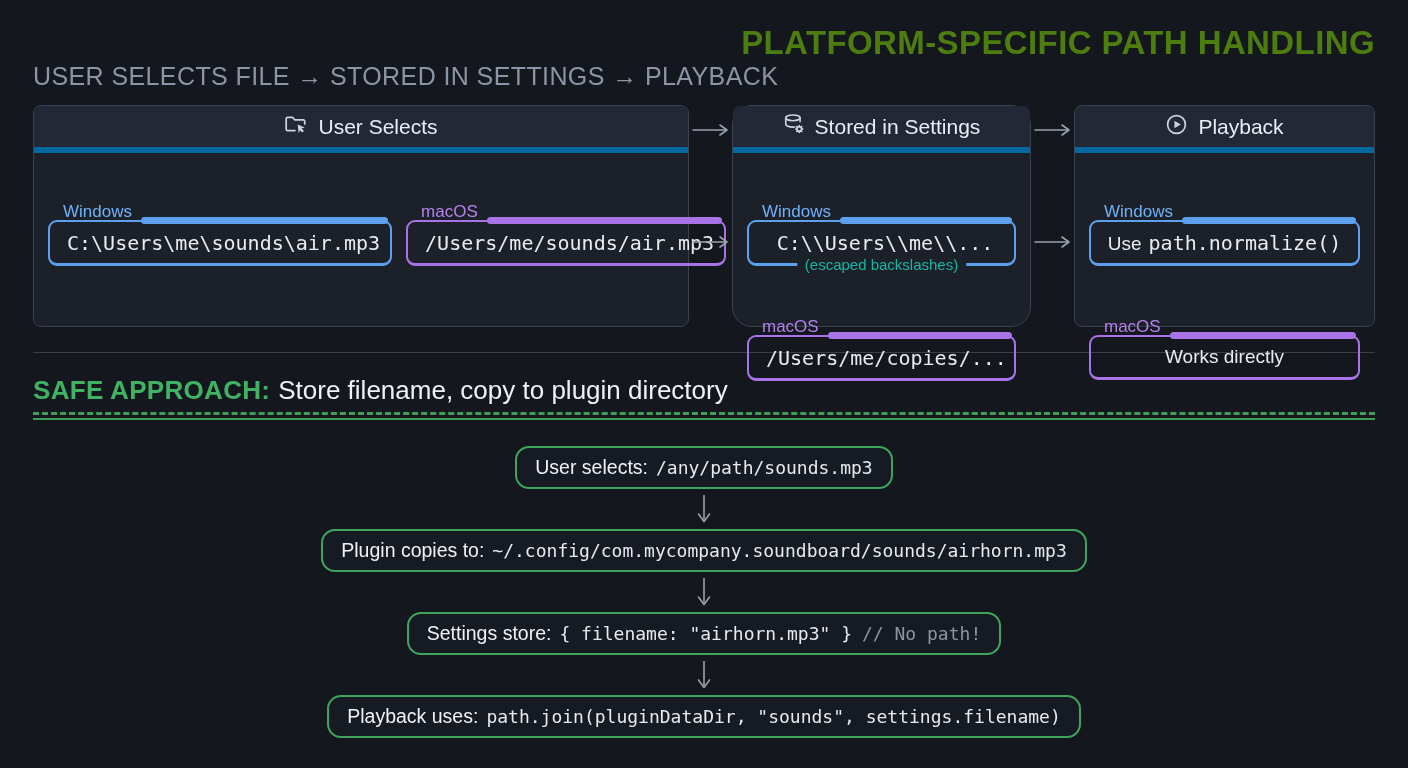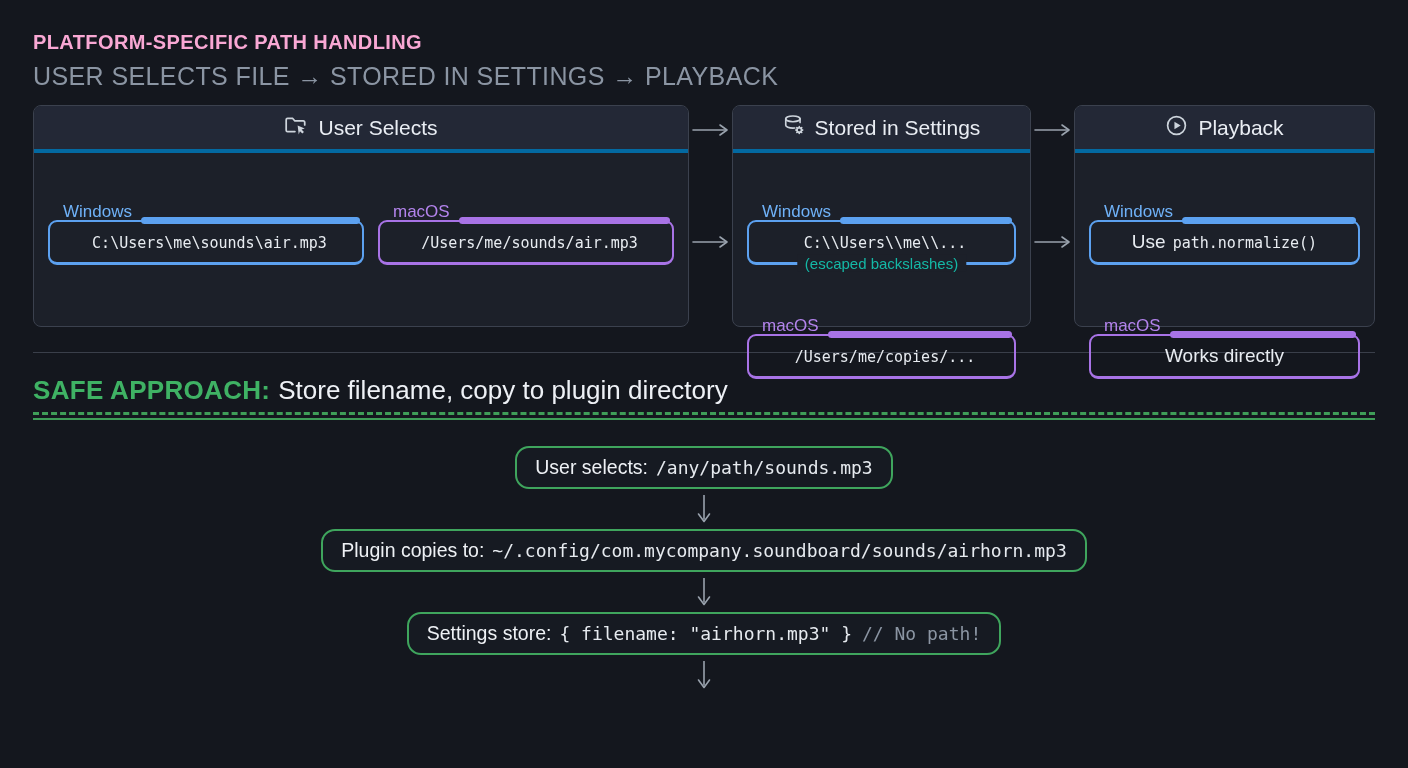--- a/index.html
+++ b/index.html
@@ -4,34 +4,34 @@
 <style>
   * { margin:0; padding:0; box-sizing:border-box; }
   html,body { background:#14171e; }
   .canvas {
     position:relative; width:1408px; height:768px; background:#14171e;
     font-family:"Liberation Sans", sans-serif; color:#e9edf3;
     padding:26px 33px; overflow:hidden;
   }
 
   
-  .title { font-size:20px; font-weight:bold; letter-spacing:.4px; color:#f9a8d4; line-height:33px; }
+  .title { font-size:33px; font-weight:bold; letter-spacing:.4px; color:#4d7c0f; line-height:33px;text-align:right; }
   .subtitle { font-size:25px; color:#8b95a3; letter-spacing:.4px; line-height:30px; margin-top:2px; }
 
   
   .cols { display:flex; margin-top:14px; height:222px; }
   .col {
     background:#1c2029; border:1px solid #3b414e; border-radius:8px;
     display:flex; flex-direction:column; height:222px;
   }
   .col-user     { width:656px; }
-  .col-settings { width:299px; }
+  .col-settings { width:299px;border-radius:20px; }
   .col-playback { width:301px; }
   .col-header {
-    height:47px; flex:0 0 47px; background:#232836; border-bottom:4px solid #0369a1;
+    height:47px; flex:0 0 47px; background:#232836; border-bottom:6px solid #0369a1;
     border-radius:7px 7px 0 0; display:flex; align-items:center; justify-content:center;
     gap:10px; font-size:21px; color:#e9edf3;
   }
   .col-header svg { stroke:#cdd4dc; }
   .col-body { flex:1; padding:11px 14px; display:flex; }
   .body-row { flex-direction:row; gap:14px; align-items:flex-start; }
   .body-col { flex-direction:column; gap:13px; align-items:stretch; }
 
   
   .gutter { width:43px; position:relative; flex:0 0 43px; }
@@ -45,21 +45,21 @@
   .pg-mac { --ac:#a873e6; --lab:#b383ec; }
   .grow-l { flex:316; } .grow-r { flex:296; }
   .pgroup-top { display:flex; align-items:flex-end; height:24px; }
   .pgroup-label { color:var(--lab); font-size:17px; line-height:17px; margin-left:15px; padding-right:9px; position:relative; top:0px; white-space:nowrap; }
   .pgroup-bar { flex:1; height:7px; background:var(--ac); border-radius:4px; margin-right:4px; margin-bottom:-4px; position:relative; z-index:2; }
   .pgroup-box {
     border:2px solid var(--ac); border-bottom-width:3px; border-radius:9px;
     padding:9px 10px 8px; text-align:center; font-size:19px; color:#e8ecf1;
     position:relative; min-height:45px;
   }
-  .box-code { font-family:"DejaVu Sans Mono", monospace; font-size:15px; white-space:pre; margin-left:7px; }
+  .box-code { font-family:"DejaVu Sans Mono", monospace; font-size:20px; white-space:pre; margin-left:7px; }
   .box-prefix { font-size:19px; }
   .box-prefix:empty, .box-code:empty, .pgroup-caption:empty { display:none; }
   .pgroup-caption {
     position:absolute; left:50%; bottom:0; transform:translate(-50%,58%);
     background:#1c2029; padding:0 8px; font-size:15px; color:#14b8a6; white-space:nowrap; z-index:3;
   }
 
   
   .divider { border-top:1px solid #3a3f4a; margin-top:25px; }
   .safe-heading { margin-top:21px; font-size:26px; line-height:32px; }
@@ -247,15 +247,20 @@
       <span class="step-label">Settings store:</span>
       <span class="step-code">{ filename: "airhorn.mp3" }</span>
       <span class="step-comment">// No path!</span>
     </div>
 
     <svg class="varrow" width="16" height="28" viewBox="0 0 16 28" fill="none" stroke="#99a2ad" stroke-width="1.6" stroke-linecap="round" stroke-linejoin="round">
         <line x1="8" y1="0" x2="8" y2="24"></line>
         <path d="M2.5 19L8 26.5 13.5 19"></path>
       </svg>
 
+    <div class="step">
+      <span class="step-label">Playback uses:</span>
+      <span class="step-code">path.join(pluginDataDir, "sounds", settings.filename)</span>
+
+    </div>
 
   </div>
 </div>
 
 </body></html>

